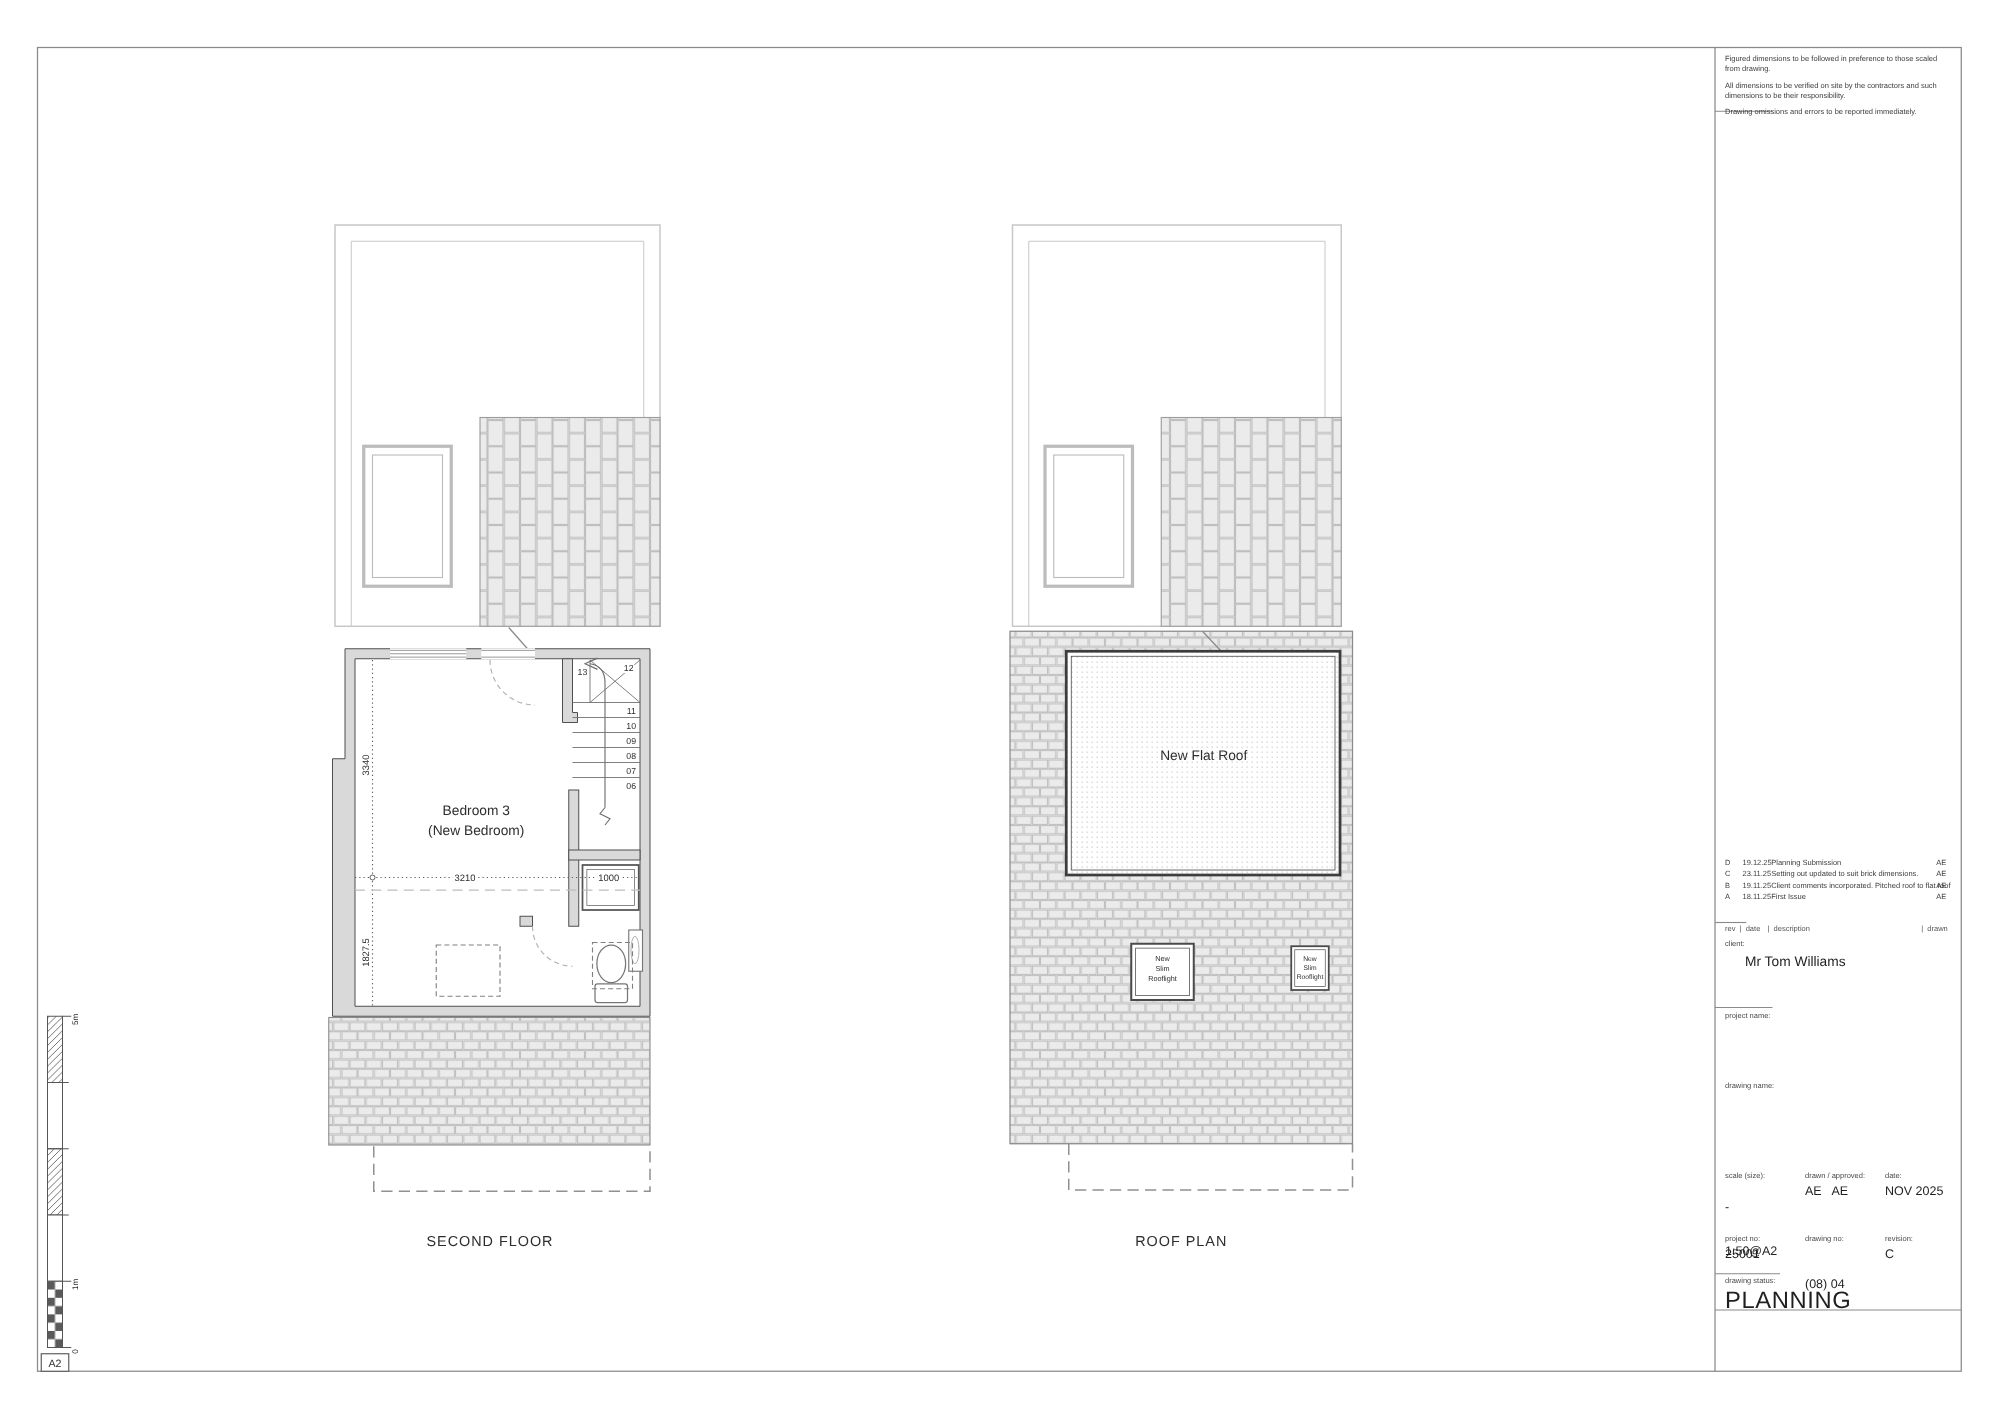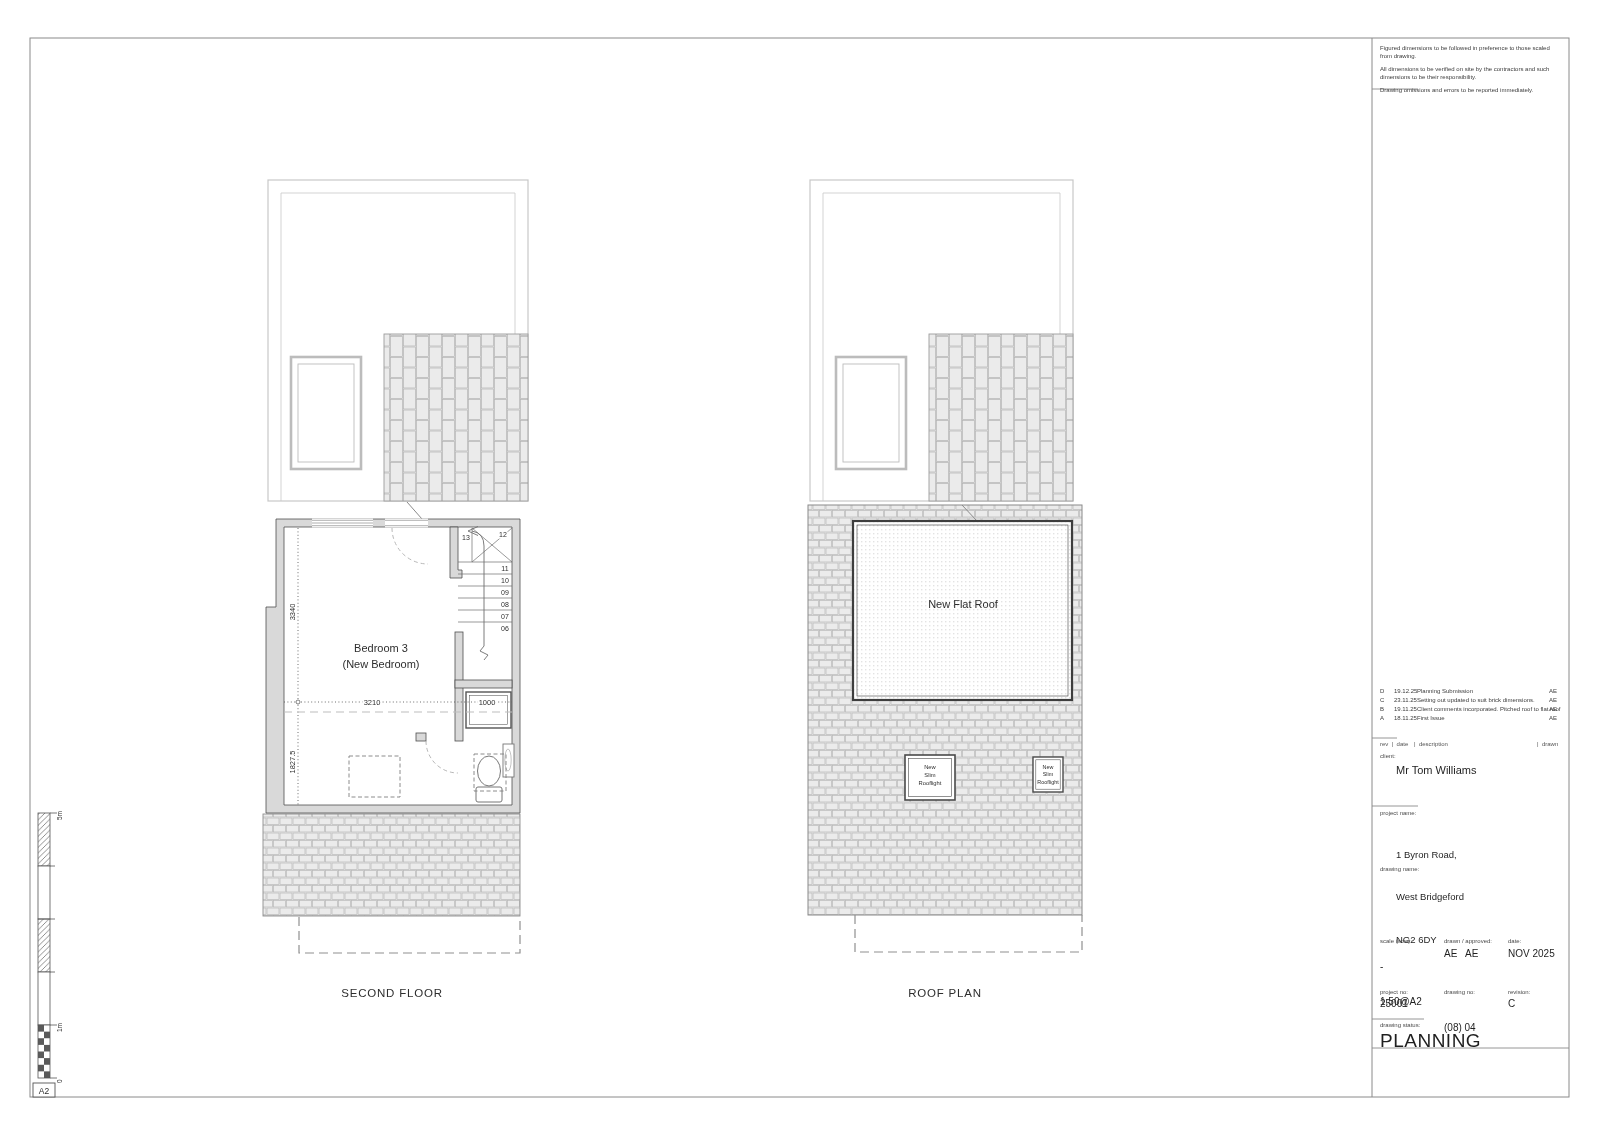--- a/index.html
+++ b/index.html
@@ -253,25 +253,20 @@
 
   <span class="tb-rev" style="left:1380px;top:741px;color:#555;">rev  |  date</span>
   <span class="tb-rev" style="left:1414px;top:741px;color:#555;">|  description</span>
   <span class="tb-rev" style="left:1537px;top:741px;color:#555;">|  drawn</span>
 </div>
 
 <span class="tb-label" style="left:1380px;top:753px;">client:</span>
 <span class="tb-text" style="left:1380px;top:762px;font-size:11px;">Mr Tom Williams</span>
 
 <span class="tb-label" style="left:1380px;top:810px;">project name:</span>
-<div class="tb-text" style="left:1380px;top:819px;">
-  <div>1 Byron Road,</div>
-  <div>West Bridgeford</div>
-  <div>NG2 6DY</div>
-</div>
 
 <span class="tb-label" style="left:1380px;top:866px;">drawing name:</span>
 
 <span class="tb-label" style="left:1380px;top:938px;">scale (size):</span>
 <span class="tb-val-md" style="left:1380px;top:996px;">1:50@A2</span>
 <span class="tb-val-md" style="left:1380px;top:961px;">-</span>
 <span class="tb-label" style="left:1444px;top:938px;">drawn / approved:</span>
 <span class="tb-val-md" style="left:1444px;top:948px;">AE   AE</span>
 <span class="tb-label" style="left:1508px;top:938px;">date:</span>
 <span class="tb-val-md" style="left:1508px;top:948px;text-align:right;">NOV 2025</span>

